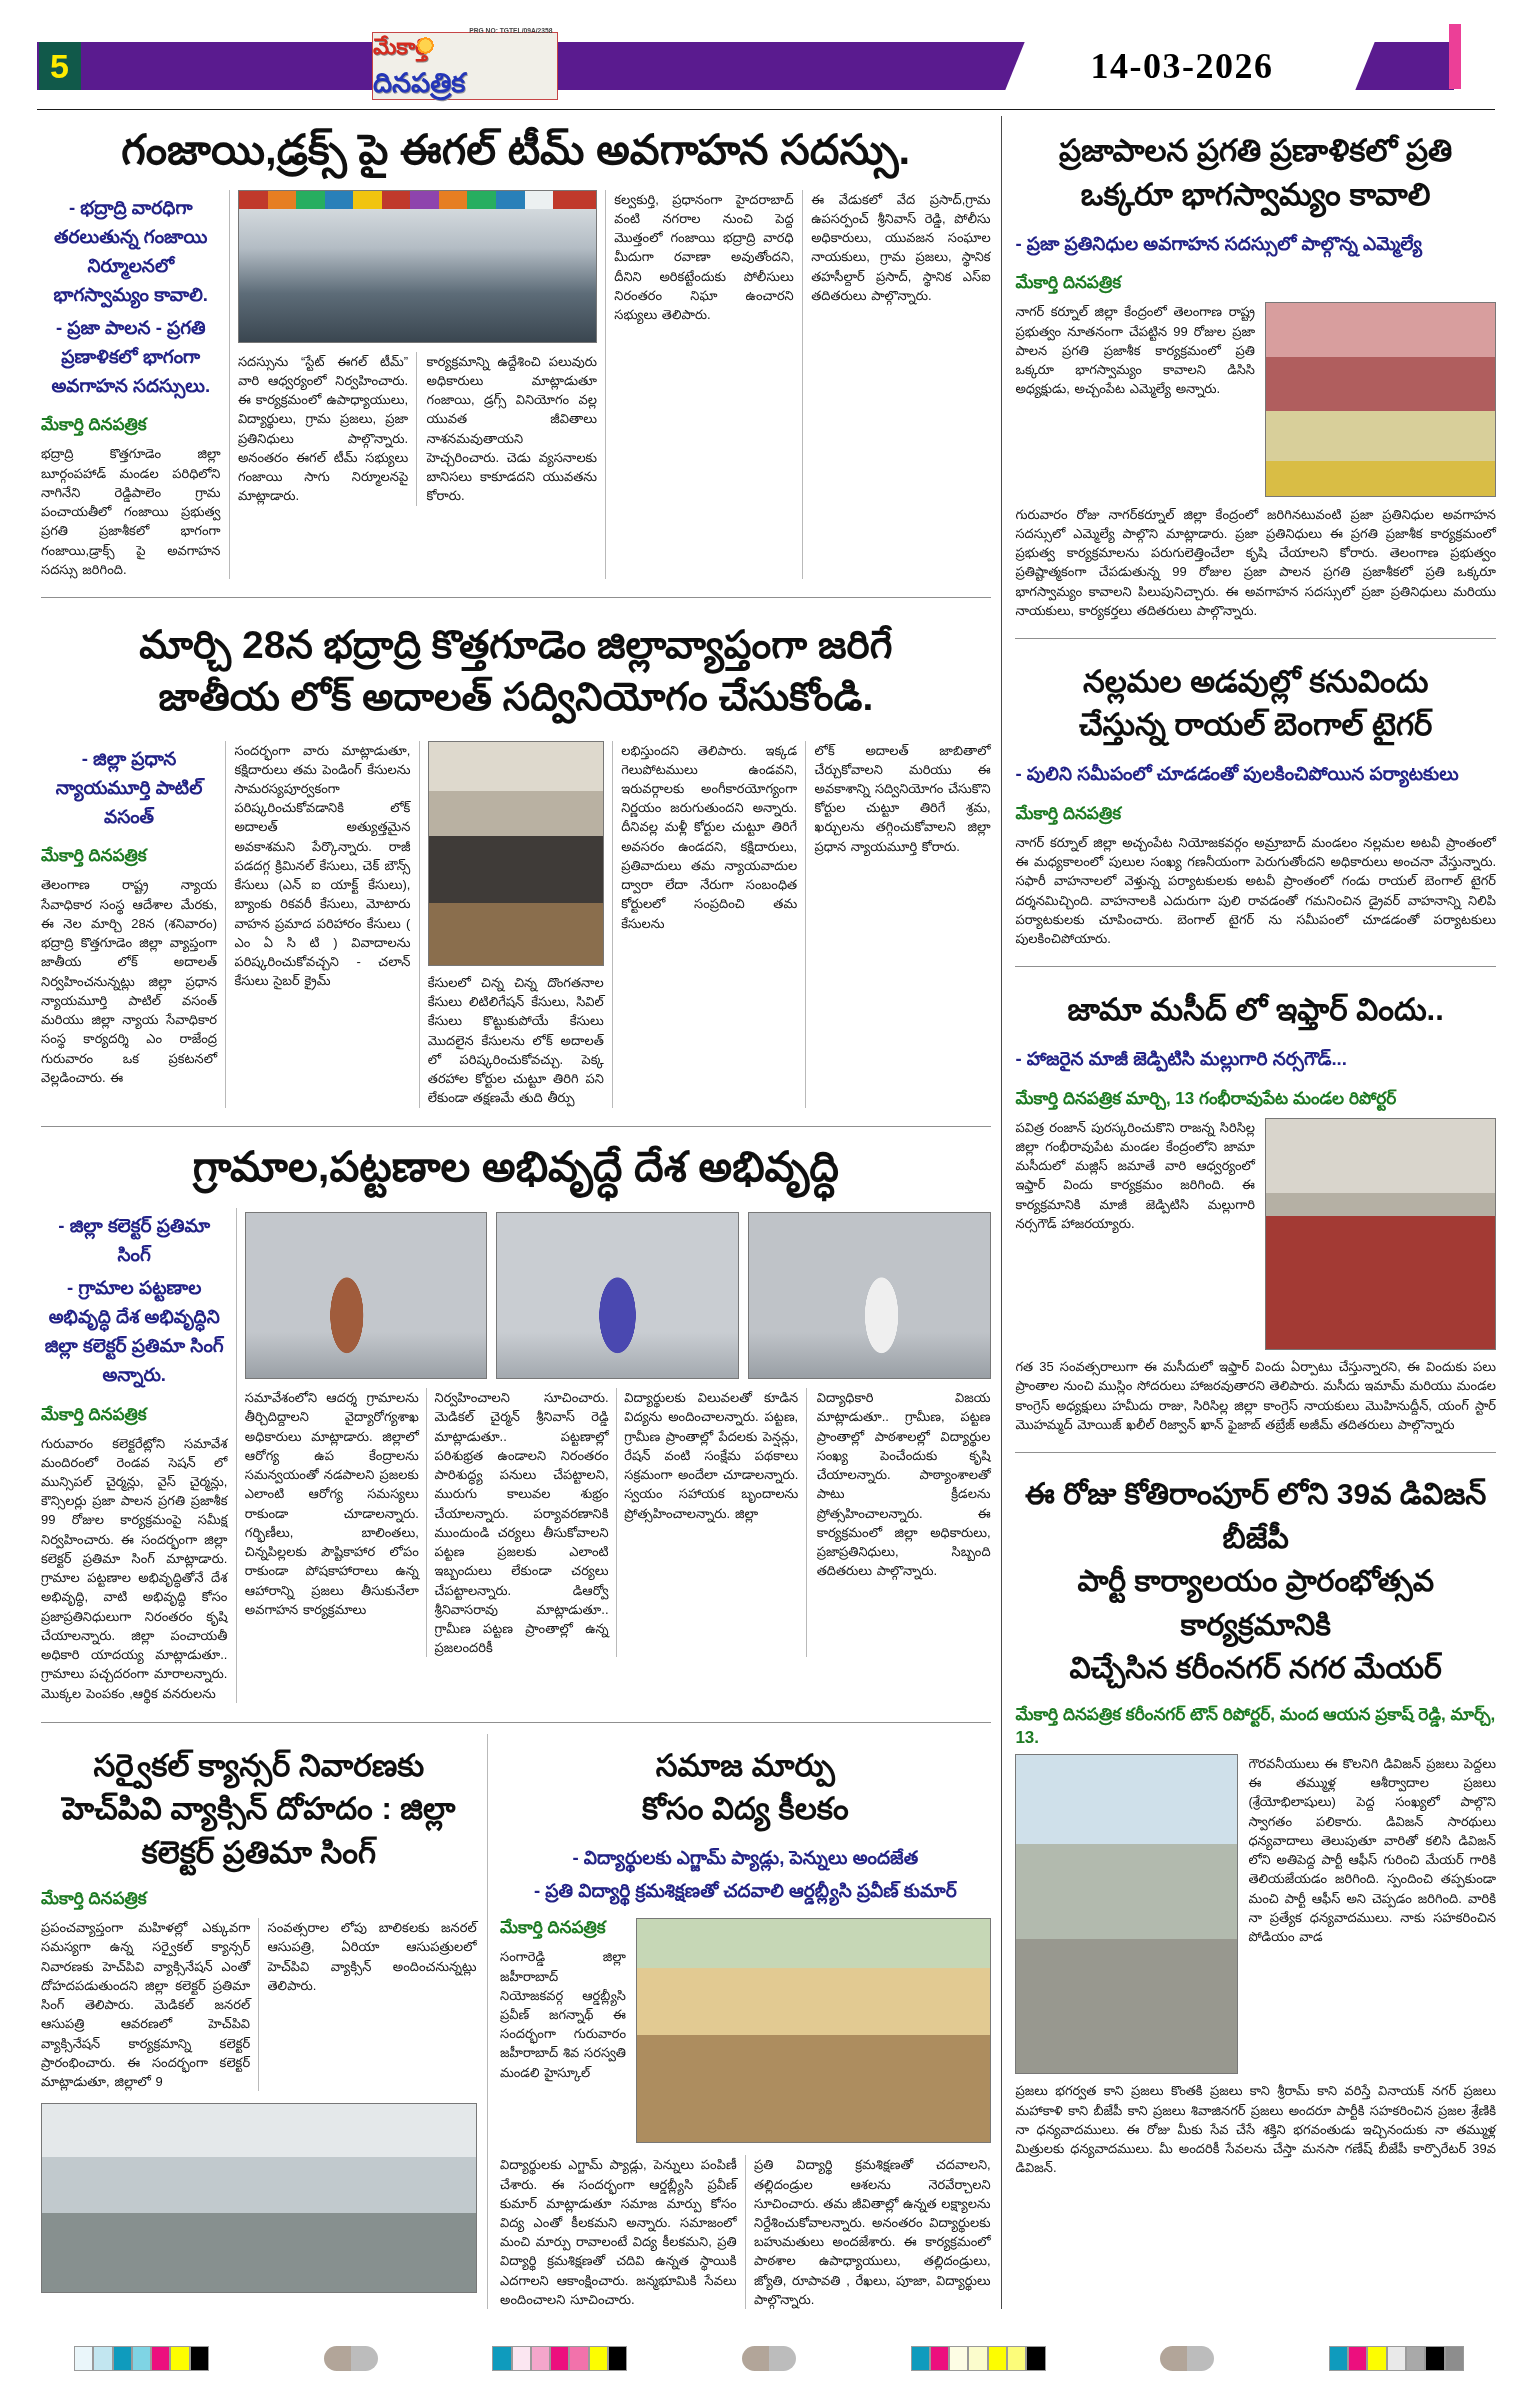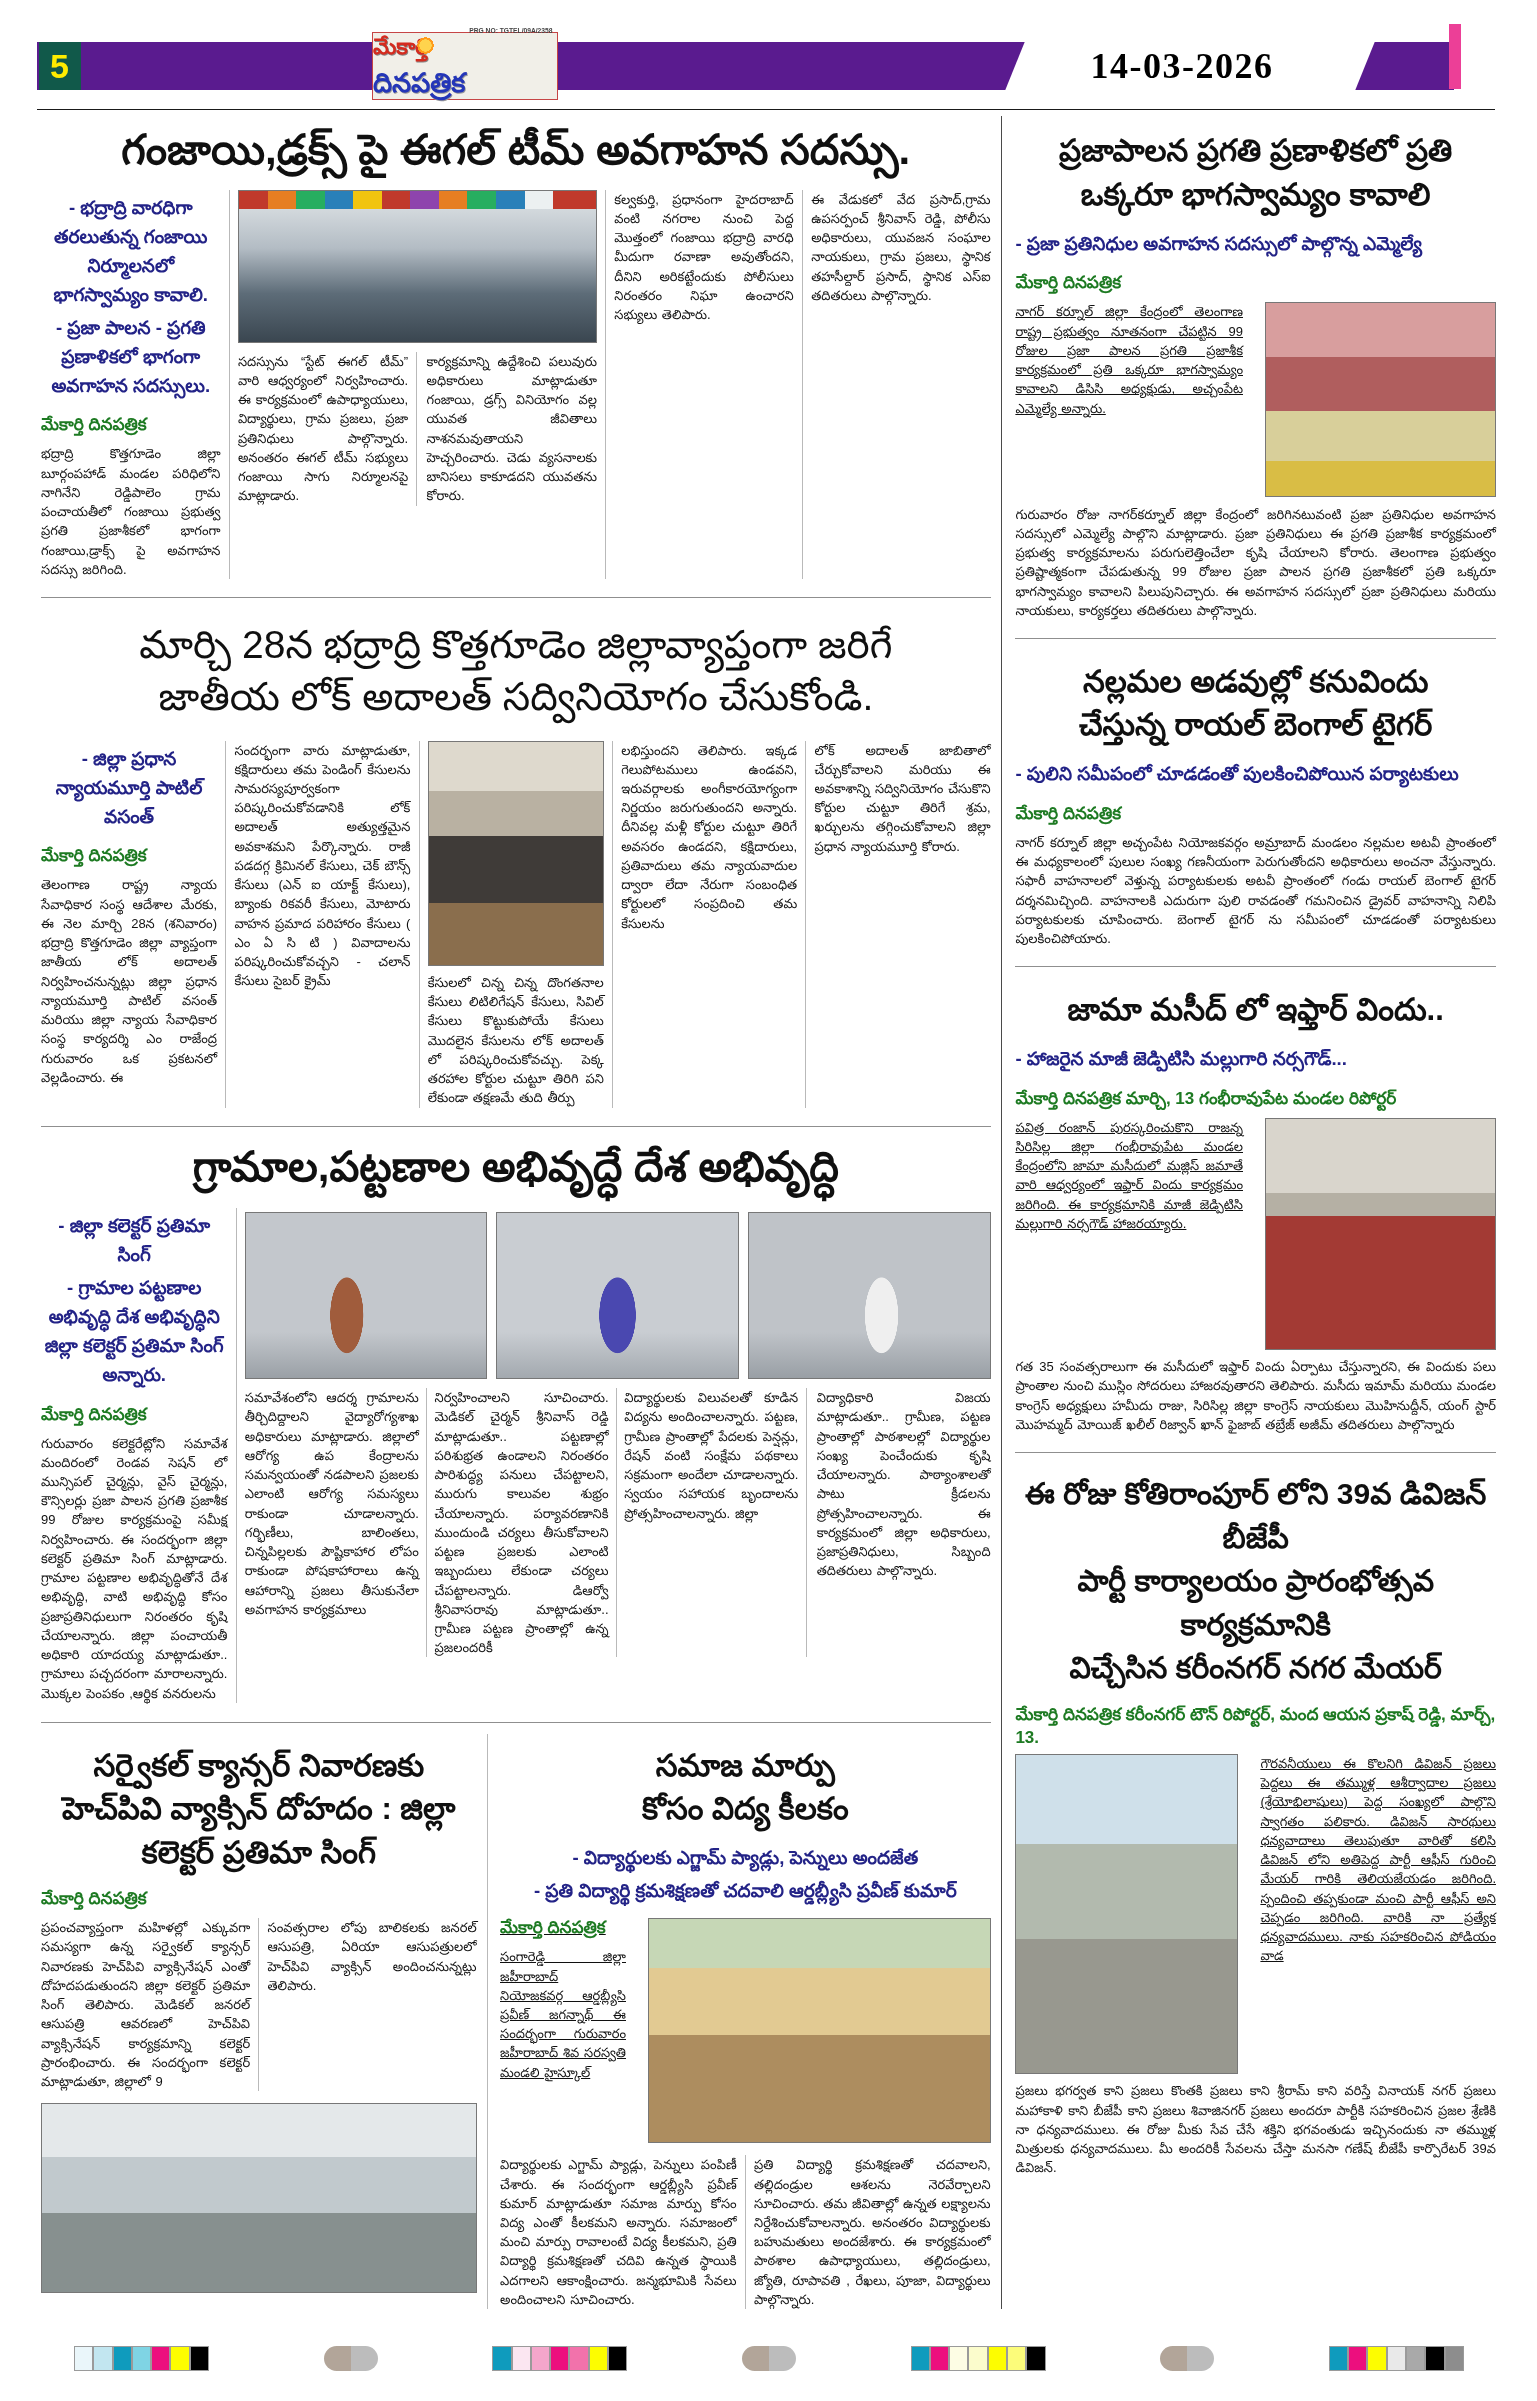--- a/index.html
+++ b/index.html
@@ -24,21 +24,21 @@
   .pinkstrip{position:absolute;right:-7.4px;top:-18px;width:12px;height:65px;background:#ec3f97;}
   .hdr-rule{position:absolute;top:109px;left:37px;width:1458px;border-top:1.5px solid #1a1a1a;}
 
   
   .content{position:absolute;top:116px;left:41px;width:1455px;display:flex;align-items:stretch;}
   .main{width:960px;box-sizing:border-box;padding-right:10.4px;}
   .rail{width:495px;box-sizing:border-box;border-left:1.5px solid #4a4a4a;padding-left:13.4px;}
 
   
   .headline-xl{font-size:42px;font-weight:bold;text-align:center;line-height:1.22;margin:4.5px 0 15px;}
-  .headline-l{font-size:39px;font-weight:normal;text-align:center;line-height:1.35;margin:10.4px 0 16.4px;}
+  .headline-l{font-size:39px;font-weight:bold;text-align:center;line-height:1.35;margin:10.4px 0 16.4px;}
   .headline-m{font-size:31px;font-weight:bold;text-align:center;line-height:1.4;margin:10.4px 7.4px 13.4px;}
   .headline-s{font-size:30px;font-weight:bold;text-align:center;line-height:1.45;margin:9px 4.5px 12px;}
   .pts{color:#232387;font-size:18.6px;font-weight:bold;text-align:center;line-height:1.55;margin:4.5px 0;}
   .dl{color:#1d7a22;font-size:17px;font-weight:bold;margin:15px 0 6px;}
   .bt{font-size:13px;line-height:1.48;text-align:justify;word-spacing:1.1px;}
 
   .cols{display:flex;align-items:stretch;}
   .c{flex:1;padding:0 8.2px;box-sizing:border-box;}
   .c + .c{border-left:0.7px solid #b9b9b9;}
   .cols > .c:first-child{padding-left:0;}
@@ -72,21 +72,21 @@
   .ph-street{height:320px;background:linear-gradient(180deg,#cfe0ea 0 28%,#b2baae 28% 58%,#98988f 58% 100%);}
 
   .photorow{display:flex;gap:9px;margin:4.5px 0 3px;}
   .photorow .ph{flex:1;}
 
   
   .bottomrow{display:flex;border-top:0.7px solid #8f8f8f;margin-top:7.4px;padding-top:10.4px;}
   .bleft{width:446px;box-sizing:border-box;padding-right:10.4px;}
   .bmid{flex:1;box-sizing:border-box;border-left:0.7px solid #b9b9b9;padding-left:12px;}
 
-  .floatrow{display:flex;gap:22px;align-items:flex-start;margin-top:4.5px;text-decoration:underline;}
+  .floatrow{display:flex;gap:10px;align-items:flex-start;margin-top:4.5px;}
   .floatrow .grow{flex:1;}
   .pw310{width:231px;flex:0 0 231px;}
   .pw300{width:223px;flex:0 0 223px;}
   .nar150{flex:0 0 126px;}
   .mt10{margin-top:7.4px;} .mt16{margin-top:12px;}
 
   
   .colorbar{position:absolute;left:0;top:2343px;width:1538px;height:30px;display:flex;align-items:center;
             justify-content:space-between;padding:0 74px;box-sizing:border-box;}
   .swgroup{display:flex;}

